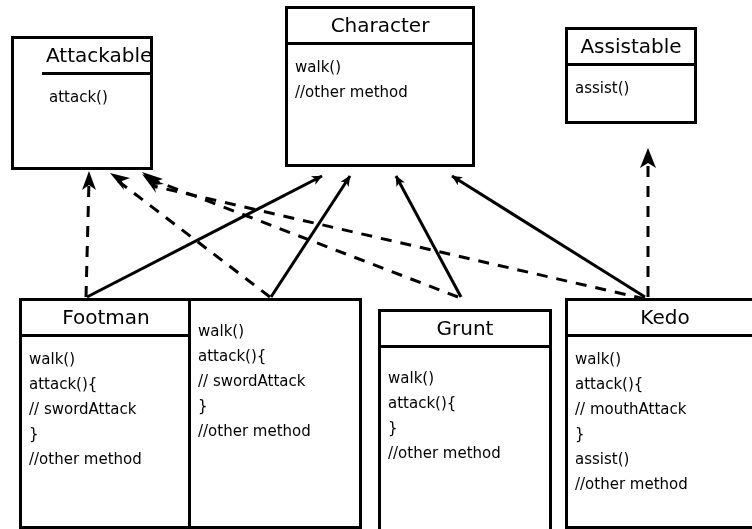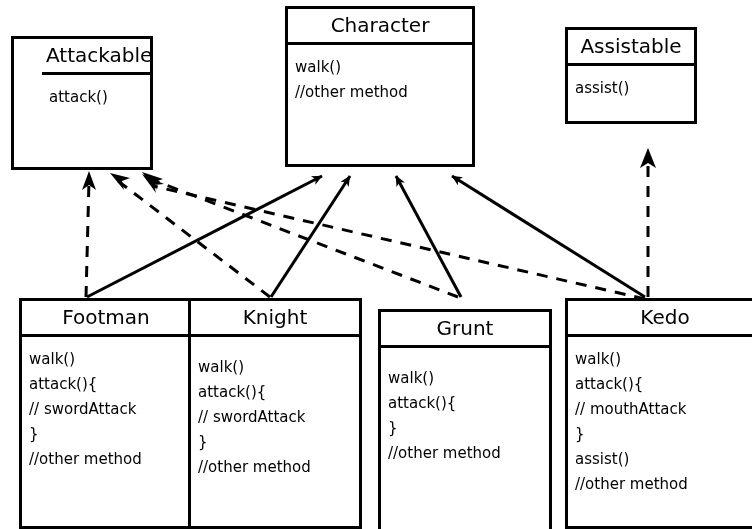--- a/index.html
+++ b/index.html
@@ -121,21 +121,20 @@
     <div class="uml-body">
       <div class="uml-line">walk()</div>
       <div class="uml-line">attack(){</div>
       <div class="uml-line">// swordAttack</div>
       <div class="uml-line">}</div>
       <div class="uml-line">//other method</div>
     </div>
   </div>
 
   <div class="uml-box" style="left:188px; top:298px; width:174px; height:231px;">
-    <div class="uml-title">Knight</div>
     <div class="uml-body body-top-gap">
       <div class="uml-line">walk()</div>
       <div class="uml-line">attack(){</div>
       <div class="uml-line">// swordAttack</div>
       <div class="uml-line">}</div>
       <div class="uml-line">//other method</div>
     </div>
   </div>
 
   <div class="uml-box" style="left:378px; top:298px; width:174px; height:231px;margin-top:11px;">

